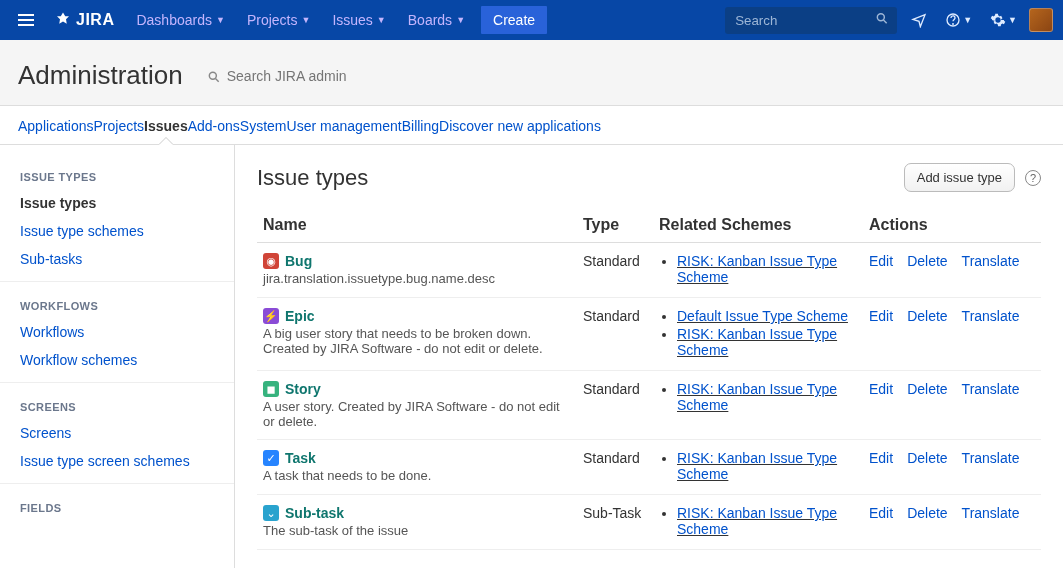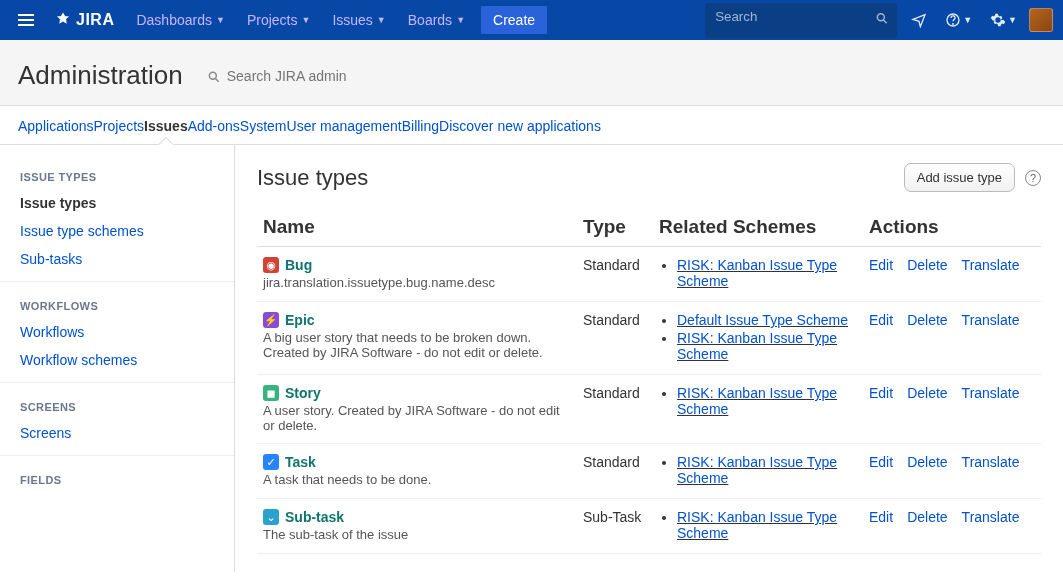--- a/index.html
+++ b/index.html
@@ -10,21 +10,21 @@
 .topnav { background: #0747a6; height: 40px; display: flex; align-items: center; padding: 0 10px; color: #fff; }
 .hamburger { display: flex; flex-direction: column; gap: 3px; padding: 8px; cursor: pointer; }
 .hamburger span { display: block; width: 16px; height: 2px; background: #fff; }
 .logo { display: flex; align-items: center; gap: 4px; margin: 0 12px; font-weight: bold; font-size: 16px; letter-spacing: 0.5px; }
 .logo svg { width: 18px; height: 18px; }
 .nav-items { display: flex; align-items: center; gap: 2px; }
 .nav-item { padding: 8px 10px; color: #c4b5fd; cursor: pointer; display: flex; align-items: center; gap: 4px; font-size: 14px; }
 .caret { font-size: 9px; }
 .create-btn { background: #2962d9; color: #ffffff; border: none; padding: 6px 12px; border-radius: 1px; font-size: 14px; cursor: pointer; margin-left: 6px; }
 .spacer { flex: 1; }
-.search-box { background: #0b3f85; border: none; padding: 6px 30px 14px 10px; color: #fff; width: 192px; border-radius: 3px; position: relative; }
+.search-box { background: #0b3f85; border: none; padding: 6px 30px 6px 10px; color: #fff; width: 172px; border-radius: 3px; position: relative; }
 .search-wrap { position: relative; margin-right: 8px; }
 .search-wrap .search-icon { position: absolute; right: 8px; top: 50%; transform: translateY(-50%); color: #9db6d6; pointer-events: none; }
 .search-box::placeholder { color: #9db6d6; }
 .right-icons { display: flex; align-items: center; gap: 6px; }
 .right-icons .ico { padding: 6px 6px; color: #deebff; cursor: pointer; display: flex; align-items: center; gap: 2px; }
 .avatar { width: 24px; height: 24px; border-radius: 3px; background: linear-gradient(135deg, #b5651d, #8b4513); border: 1px solid rgba(255,255,255,0.3); }
 
 
 .admin-header { padding: 20px 18px 14px; border-bottom: 1px solid #ddd; background: #f5f5f5; display: flex; align-items: center; gap: 24px; }
 .admin-title { font-size: 26px; font-weight: 500; color: #333; }
@@ -47,21 +47,21 @@
 
 .main { flex: 1; padding: 18px 22px; }
 .main-head { display: flex; align-items: center; margin-bottom: 16px; }
 .main-title { font-size: 22px; font-weight: 500; color: #333; }
 .main-head .spacer { flex: 1; }
 .add-btn { background: linear-gradient(#fff,#f1f1f1); border: 1px solid #bbb; border-radius: 7px; padding: 6px 12px; font-size: 13px; cursor: pointer; color: #333; }
 .help-icon { margin-left: 10px; color: #666; cursor: pointer; width: 16px; height: 16px; border: 1.5px solid #888; border-radius: 50%; display: flex; align-items: center; justify-content: center; font-size: 11px; }
 
 
 table { width: 100%; border-collapse: collapse; }
-th { text-align: left; font-size: 19px; font-weight: 700; color: #333; padding: 8px 6px; border-bottom: 1px solid #ddd; }
+th { text-align: left; font-size: 16px; font-weight: 700; color: #333; padding: 8px 6px; border-bottom: 1px solid #ddd; }
 td { vertical-align: top; padding: 10px 6px; border-bottom: 1px solid #eee; font-size: 14px; }
 .name-cell .name-row { display: flex; align-items: center; gap: 6px; }
 .name-cell .name { font-weight: 700; color: #0f766e; }
 .name-cell .desc { color: #555; font-size: 13px; margin-top: 2px; }
 .issue-icon { width: 16px; height: 16px; border-radius: 3px; display: flex; align-items: center; justify-content: center; color: #fff; font-size: 11px; flex-shrink: 0; }
 .schemes ul { list-style: disc; padding-left: 18px; }
 .schemes li { margin-bottom: 2px; text-decoration: underline; }
 .actions a { margin-right: 14px; }
 .col-name { width: 320px; }
 .col-type { width: 76px; }
@@ -163,20 +163,21 @@
       <a class="side-item active">Issue types</a>
       <a class="side-item">Issue type schemes</a>
       <a class="side-item">Sub-tasks</a>
       <div class="side-divider"></div>
       <div class="side-section-title">WORKFLOWS</div>
       <a class="side-item">Workflows</a>
       <a class="side-item">Workflow schemes</a>
       <div class="side-divider"></div>
       <div class="side-section-title">SCREENS</div>
       <a class="side-item">Screens</a>
+      <a class="side-item">Issue type screen schemes</a>
       <div class="side-divider"></div>
       <div class="side-section-title">FIELDS</div>
     </div>
   <div class="main">
     <div class="main-head">
       <div class="main-title">Issue types</div>
       <div class="spacer"></div>
       <button class="add-btn">Add issue type</button>
       <span class="help-icon">?</span>
     </div>

